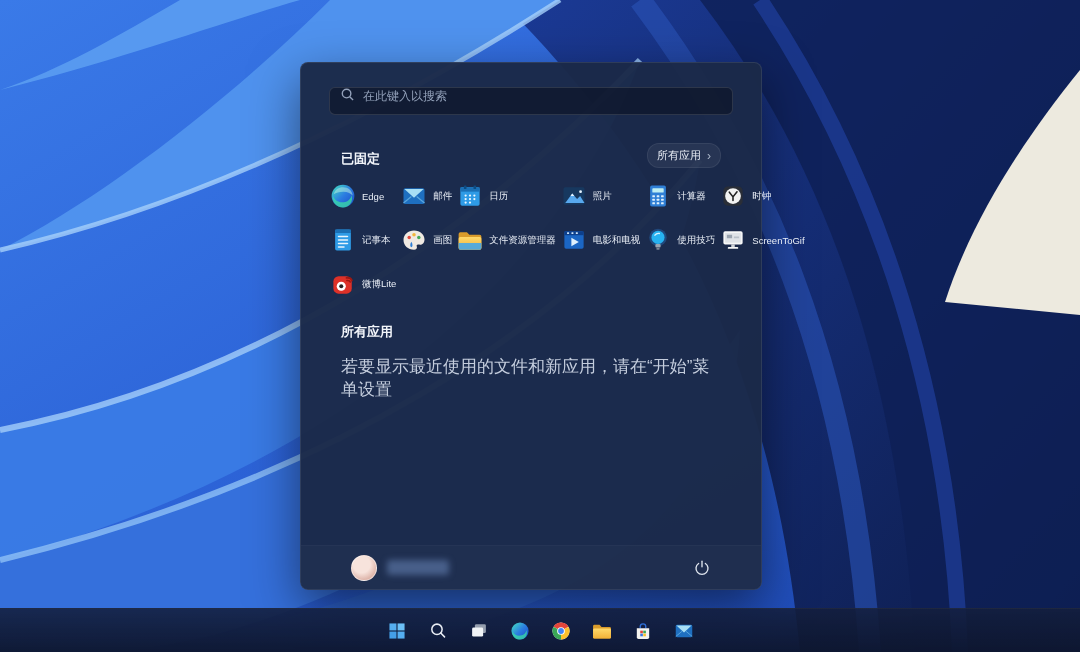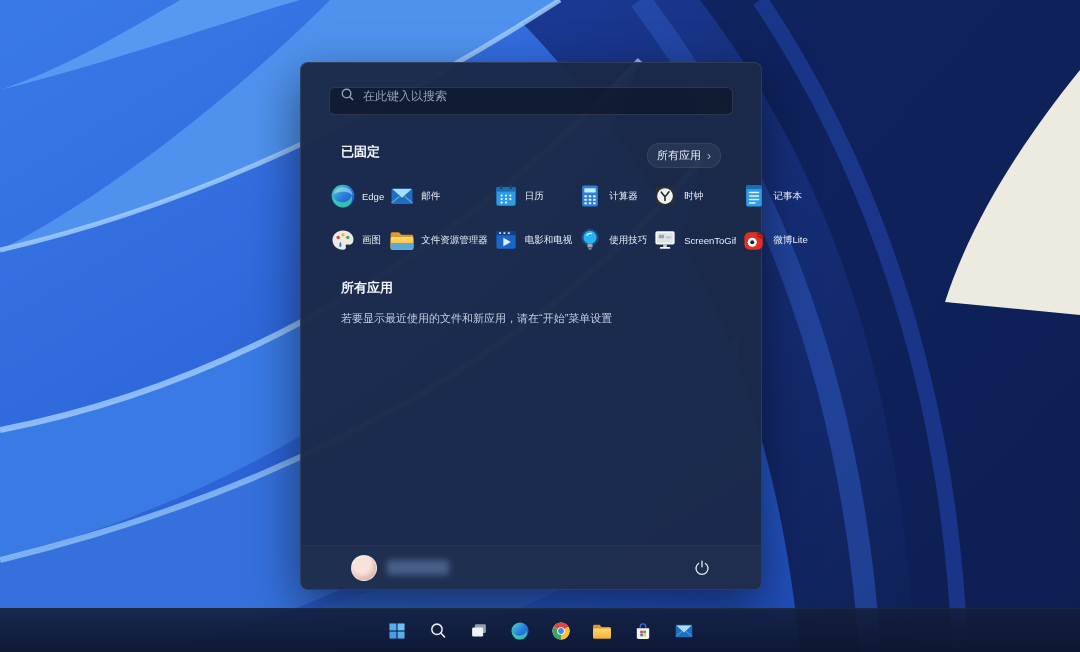--- a/index.html
+++ b/index.html
@@ -7,33 +7,33 @@
   .screen{position:relative;width:1080px;height:652px;overflow:hidden;}
   .wallpaper{position:absolute;inset:0;}
 
   
   .start-menu{position:absolute;left:300px;top:62px;width:462px;height:528px;
     background:rgba(27,41,72,0.97);border:1px solid rgba(255,255,255,0.09);
     border-radius:8px;box-shadow:0 18px 50px rgba(0,0,0,0.5);color:#fff;}
   .search-box{margin:24px 28px 0;height:28px;border-radius:6px;display:flex;
     gap:9px;padding:0 11px;background:rgba(9,15,31,0.55);border:1px solid rgba(255,255,255,0.12);}
   .search-box .ph{font-size:12px;color:#93a1ba;}
-  .pinned-header{margin:28px 40px 6px;display:flex;justify-content:space-between;align-items:flex-start;}
+  .pinned-header{margin:28px 40px 6px;display:flex;justify-content:space-between;align-items:flex-end;}
   .sec-title{font-size:13px;font-weight:bold;color:#f2f5fa;}
   .all-apps{display:flex;align-items:center;gap:6px;font-size:11px;color:#e8edf5;
     background:rgba(255,255,255,0.06);border:1px solid rgba(255,255,255,0.07);
     border-radius:12px;padding:4px 9px;cursor:pointer;}
   .all-apps .chev{font-size:12px;color:#aab6c8;line-height:1;}
   .app-grid{margin:4px 26px 0;display:grid;grid-template-columns:repeat(6,1fr);row-gap:4px;}
   .tile{background:none;border:none;display:flex;flex-direction:row;align-items:center;
     gap:5px;padding:8px 2px 4px;border-radius:4px;cursor:pointer;}
   .tile .ic{width:28px;height:28px;display:block;}
   .tile .lbl{font-size:9.5px;color:#e9eef6;white-space:nowrap;max-width:72px;overflow:hidden;}
   .recommended{margin:20px 40px 0;}
-  .rec-text{margin:14px 0 12px;font-size:11px;color:#c4cddd;}
+  .rec-text{margin:14px 0 12px;font-size:17px;color:#c4cddd;}
   .menu-footer{position:absolute;left:0;right:0;bottom:0;height:44px;display:flex;
     align-items:center;justify-content:space-between;padding:0 44px 0 44px;
     background:rgba(255,255,255,0.02);border-top:1px solid rgba(255,255,255,0.03);
     border-radius:0 0 8px 8px;}
   .user{display:flex;align-items:center;gap:10px;background:none;border:none;cursor:pointer;}
   .avatar{width:26px;height:26px;border-radius:50%;
     background:radial-gradient(circle at 40% 35%,#f7e3dc 0 40%,#ddb3a8 75%,#c79a92 100%);
     border:1px solid rgba(255,255,255,0.5);}
   .name-blur{width:62px;height:15px;border-radius:3px;background:rgba(105,135,185,0.55);filter:blur(3px);}
   .power{background:none;border:none;width:30px;height:30px;display:flex;align-items:center;
@@ -145,20 +145,29 @@
               <circle cx="16" cy="19.5" r="1.3"></circle>
               <circle cx="21" cy="19.5" r="1.3"></circle>
             <circle cx="11" cy="23.5" r="1.3"></circle>
               <circle cx="16" cy="23.5" r="1.3"></circle>
           </g>
         </svg>
         <span class="lbl">日历</span>
       </button>
 
 
+      <button class="tile">
+        <svg class="ic" viewBox="0 0 32 32">
+          <rect x="4" y="6" width="24" height="20" rx="2" fill="#17385f"></rect>
+          <path d="M6 24 L14 13 L19.5 19.5 L23 16 L28 24 Z" fill="#58a8ee"></path>
+          <path d="M12 16 L14 13 L16.4 16 Z" fill="#e8f4ff"></path>
+          <circle cx="23.5" cy="11" r="1.6" fill="#e8f4ff"></circle>
+        </svg>
+        <span class="lbl">照片</span>
+      </button>
 
 
       <button class="tile">
         <svg class="ic" viewBox="0 0 32 32">
           <rect x="7" y="4" width="18" height="24" rx="2" fill="#2f7fd6"></rect>
           <rect x="9.5" y="7" width="13" height="5" rx="1" fill="#bfeef2"></rect>
           <g fill="#dff0fd">
             <rect x="9.5" y="15" width="3" height="2.4" rx="0.6"></rect>
               <rect x="14.5" y="15" width="3" height="2.4" rx="0.6"></rect>
               <rect x="19.5" y="15" width="3" height="2.4" rx="0.6"></rect>

